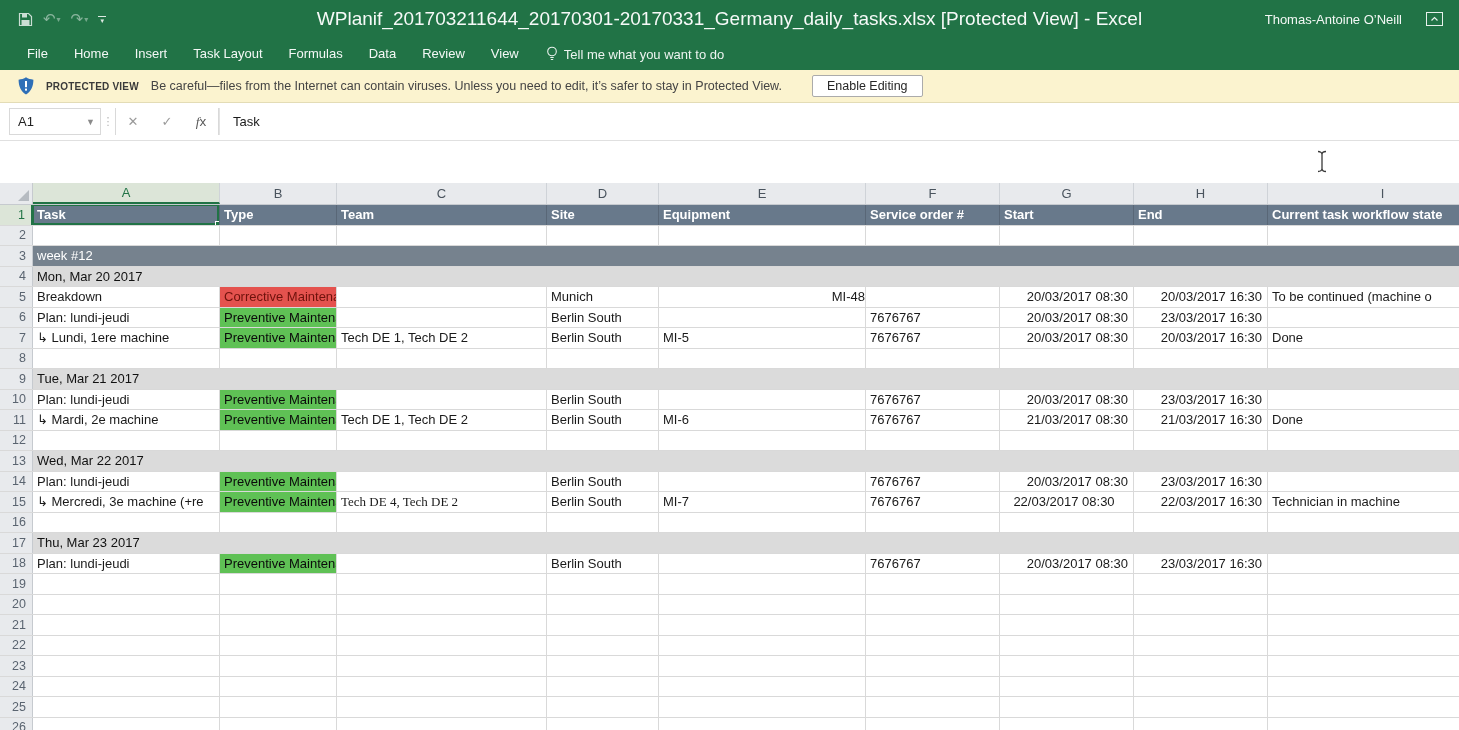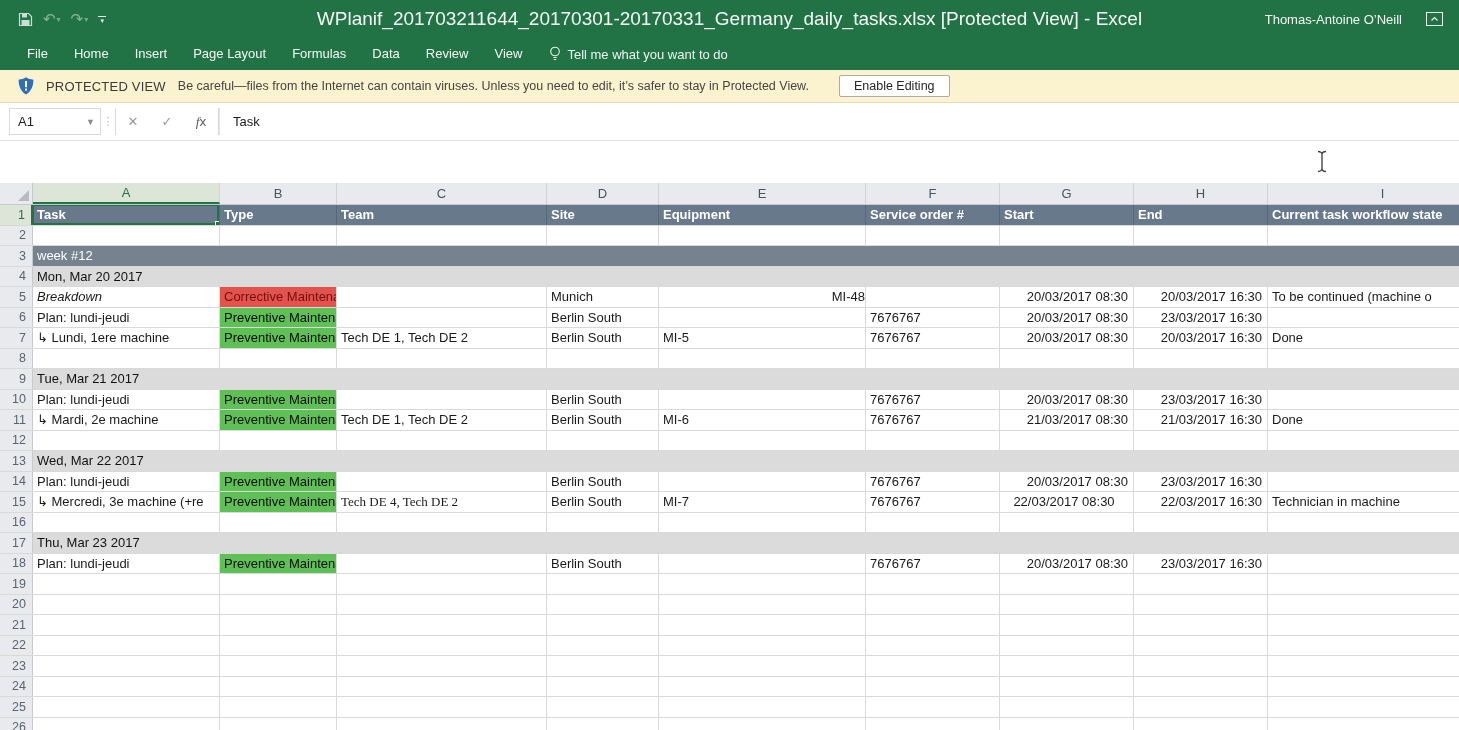--- a/index.html
+++ b/index.html
@@ -20,21 +20,21 @@
   .tb-right{margin-left:auto;display:flex;align-items:center;gap:24px;padding-right:16px;z-index:2;}
   .user-name{font-size:13px;color:rgba(255,255,255,.95);}
 
   
   .ribbonbar{height:32px;background:var(--accent_green);display:flex;align-items:center;padding-left:14px;}
   .rtab{color:rgba(255,255,255,.95);font-size:13px;padding:0 13px;height:32px;line-height:32px;cursor:default;}
   .tellme{display:flex;align-items:flex-end;gap:6px;color:rgba(255,255,255,.92);font-size:13px;margin-left:14px;}
 
   
   .pvbar{height:33px;background:var(--banner_bg);border-bottom:1px solid #e3dcb6;display:flex;align-items:center;padding-left:18px;gap:12px;}
-  .pv-label{font-weight:normal;font-size:13px;color:#3a3a3a;letter-spacing:.2px;}
+  .pv-label{font-weight:bold;font-size:10px;color:#3a3a3a;letter-spacing:.2px;}
   .pv-msg{font-size:12.5px;color:#444;}
   .pv-btn{margin-left:18px;background:#fff;border:1px solid #ababab;border-radius:2px;font-size:12.5px;color:#262626;padding:3px 14px;cursor:default;}
 
   
   .fbar{height:38px;background:#fff;border-bottom:1px solid #e0e0e0;display:flex;align-items:stretch;}
   .namebox{width:92px;margin:5px 0 5px 9px;border:1px solid #d9d9d9;display:flex;align-items:center;font-size:13px;color:#222;padding-left:8px;}
   .namebox .nb-caret{margin-left:auto;margin-right:5px;color:#8a8a8a;font-size:9px;}
   .fdots{width:14px;display:flex;align-items:center;justify-content:center;color:#b5b5b5;font-size:11px;}
   .fbtns{display:flex;align-items:center;gap:0;border:1px solid #d9d9d9;border-top:none;border-bottom:none;margin:5px 0;}
   .fbtn{width:34px;text-align:center;color:#9a9a9a;font-size:13px;cursor:default;}
@@ -104,21 +104,21 @@
           </svg>
       </span>
     </div>
   </div>
 
   <div class="ribbonbar">
     <span id="tabs-holder" style="display:flex;">
         <span class="rtab">File</span>
         <span class="rtab">Home</span>
         <span class="rtab">Insert</span>
-        <span class="rtab">Page Layout</span>
+        <span class="rtab">Task Layout</span>
         <span class="rtab">Formulas</span>
         <span class="rtab">Data</span>
         <span class="rtab">Review</span>
         <span class="rtab">View</span>
       </span>
     <span class="tellme">
       <svg width="12" height="16" viewBox="0 0 12 16">
           <circle cx="6" cy="5.5" r="4.3" fill="none" stroke="#fff" stroke-width="1.1" opacity=".9"></circle>
           <path d="M4.3 11.5 h3.4 M4.8 13.5 h2.4" stroke="#fff" stroke-width="1.1" opacity=".9"></path>
         </svg>
@@ -201,21 +201,21 @@
         <div class="xrow">
           <div class="rownum">3</div>
           <div class="band week">week #12</div>
         </div>
         <div class="xrow">
           <div class="rownum">4</div>
           <div class="band day">Mon, Mar 20 2017</div>
         </div>
         <div class="xrow">
           <div class="rownum">5</div>
-          <div class="cell" style="min-width: 187px; width: 187px; font-style: italic;">Breakdown</div>
+          <div class="cell" style="min-width: 187px; width: 187px;">Breakdown</div>
           <div class="cell typ-red" style="min-width: 117px; width: 117px;">Corrective Maintenance</div>
           <div class="cell" style="min-width: 210px; width: 210px;"></div>
           <div class="cell" style="min-width: 112px; width: 112px;">Munich</div>
           <div class="cell" style="min-width: 207px; width: 207px; text-align: right;">MI-48</div>
           <div class="cell" style="min-width: 134px; width: 134px;"></div>
           <div class="cell rt" style="min-width: 134px; width: 134px;">20/03/2017 08:30</div>
           <div class="cell rt" style="min-width: 134px; width: 134px;">20/03/2017 16:30</div>
           <div class="cell" style="min-width: 230px; width: 230px;">To be continued (machine o</div>
         </div>
         <div class="xrow">

